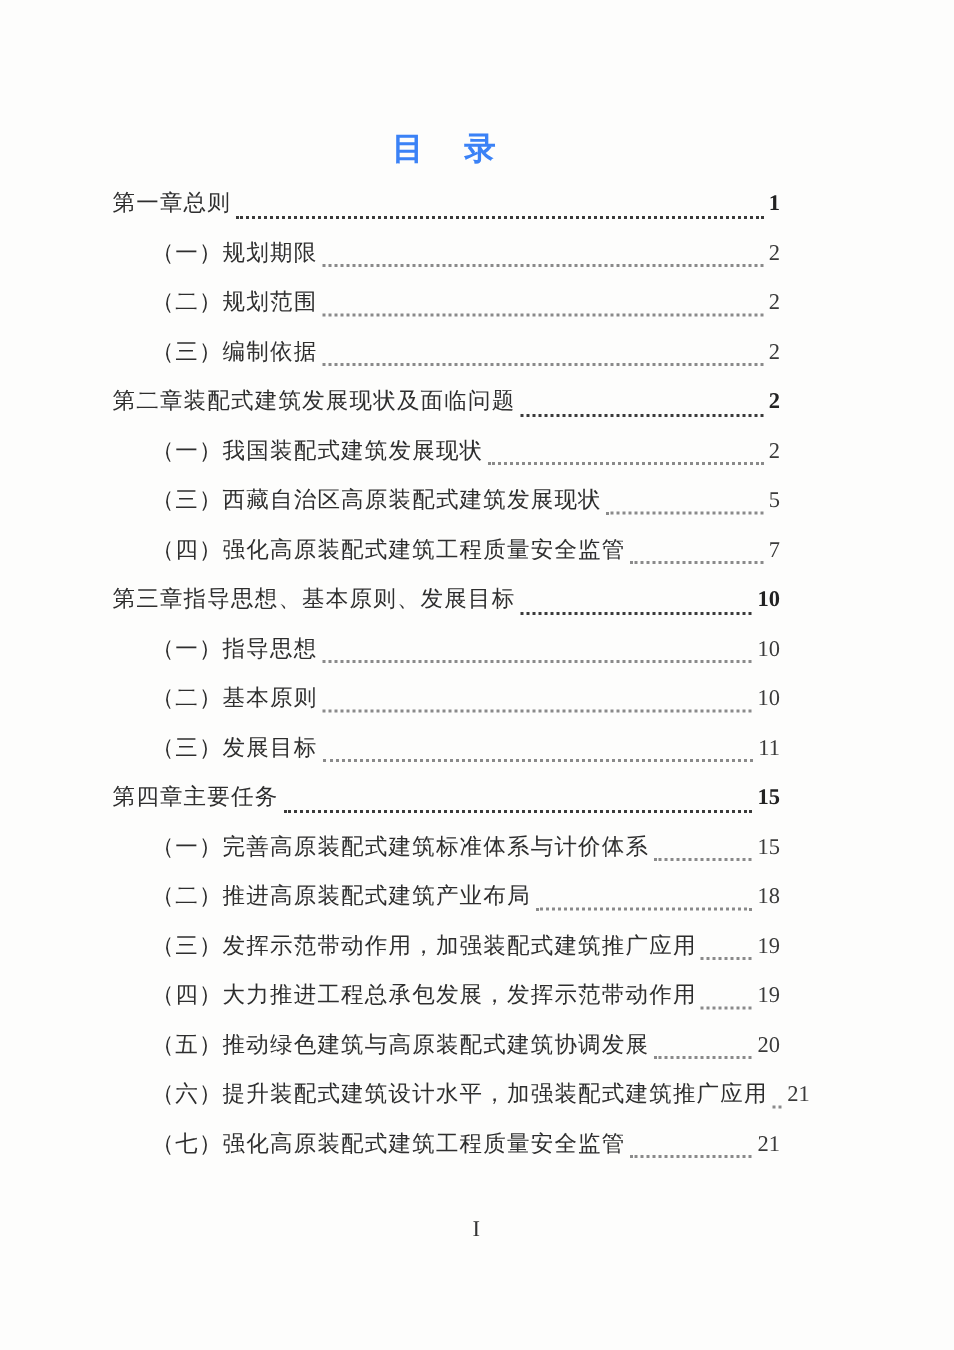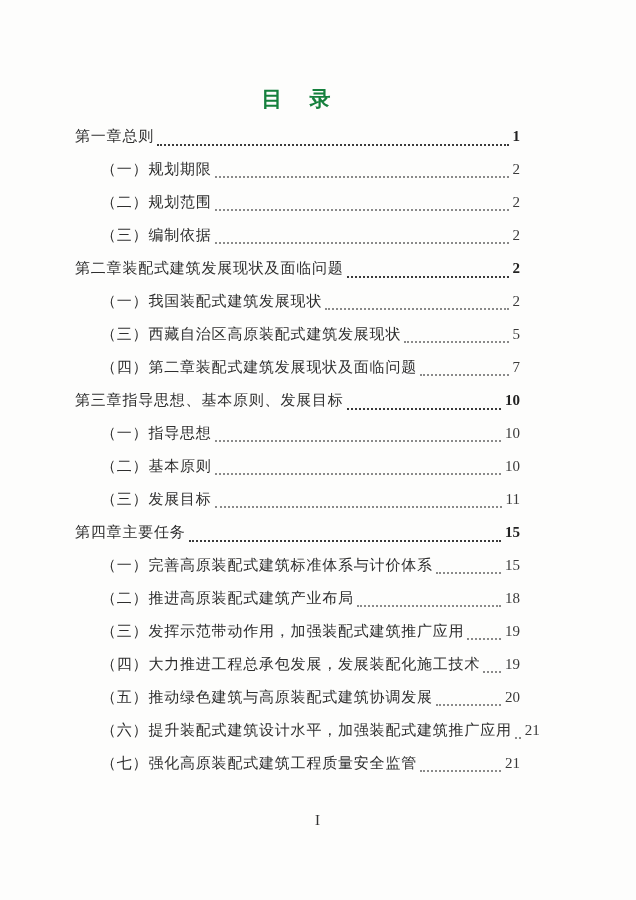--- a/index.html
+++ b/index.html
@@ -23,21 +23,21 @@
     width: 445px;
   }
   .doc-title {
     margin: 0 0 6px 0;
     height: 30px;
     line-height: 30px;
     text-align: center;
     font-size: 21px;
     font-weight: bold;
     letter-spacing: 3px;
-    color: #15803d;
+    color: #3b82f6;
   }
   .toc-list {
     width: 100%;
   }
   .toc-row {
     display: flex;
     align-items: flex-start;
     height: 33px;
     line-height: 33px;
     font-size: 15px;
@@ -119,21 +119,21 @@
     <span class="toc-label">（一）我国装配式建筑发展现状</span>
     <span class="toc-leader"></span>
     <span class="toc-page">2</span>
   </div>
         <div class="toc-row lv2">
     <span class="toc-label">（三）西藏自治区高原装配式建筑发展现状</span>
     <span class="toc-leader"></span>
     <span class="toc-page">5</span>
   </div>
         <div class="toc-row lv2">
-    <span class="toc-label">（四）第二章装配式建筑发展现状及面临问题</span>
+    <span class="toc-label">（四）强化高原装配式建筑工程质量安全监管</span>
     <span class="toc-leader"></span>
     <span class="toc-page">7</span>
   </div>
         <div class="toc-row lv1">
     <span class="toc-label">第三章指导思想、基本原则、发展目标</span>
     <span class="toc-leader"></span>
     <span class="toc-page">10</span>
   </div>
         <div class="toc-row lv2">
     <span class="toc-label">（一）指导思想</span>
@@ -164,21 +164,21 @@
     <span class="toc-label">（二）推进高原装配式建筑产业布局</span>
     <span class="toc-leader"></span>
     <span class="toc-page">18</span>
   </div>
         <div class="toc-row lv2">
     <span class="toc-label">（三）发挥示范带动作用，加强装配式建筑推广应用</span>
     <span class="toc-leader"></span>
     <span class="toc-page">19</span>
   </div>
         <div class="toc-row lv2">
-    <span class="toc-label">（四）大力推进工程总承包发展，发展装配化施工技术</span>
+    <span class="toc-label">（四）大力推进工程总承包发展，发挥示范带动作用</span>
     <span class="toc-leader"></span>
     <span class="toc-page">19</span>
   </div>
         <div class="toc-row lv2">
     <span class="toc-label">（五）推动绿色建筑与高原装配式建筑协调发展</span>
     <span class="toc-leader"></span>
     <span class="toc-page">20</span>
   </div>
         <div class="toc-row lv2">
     <span class="toc-label">（六）提升装配式建筑设计水平，加强装配式建筑推广应用</span>

